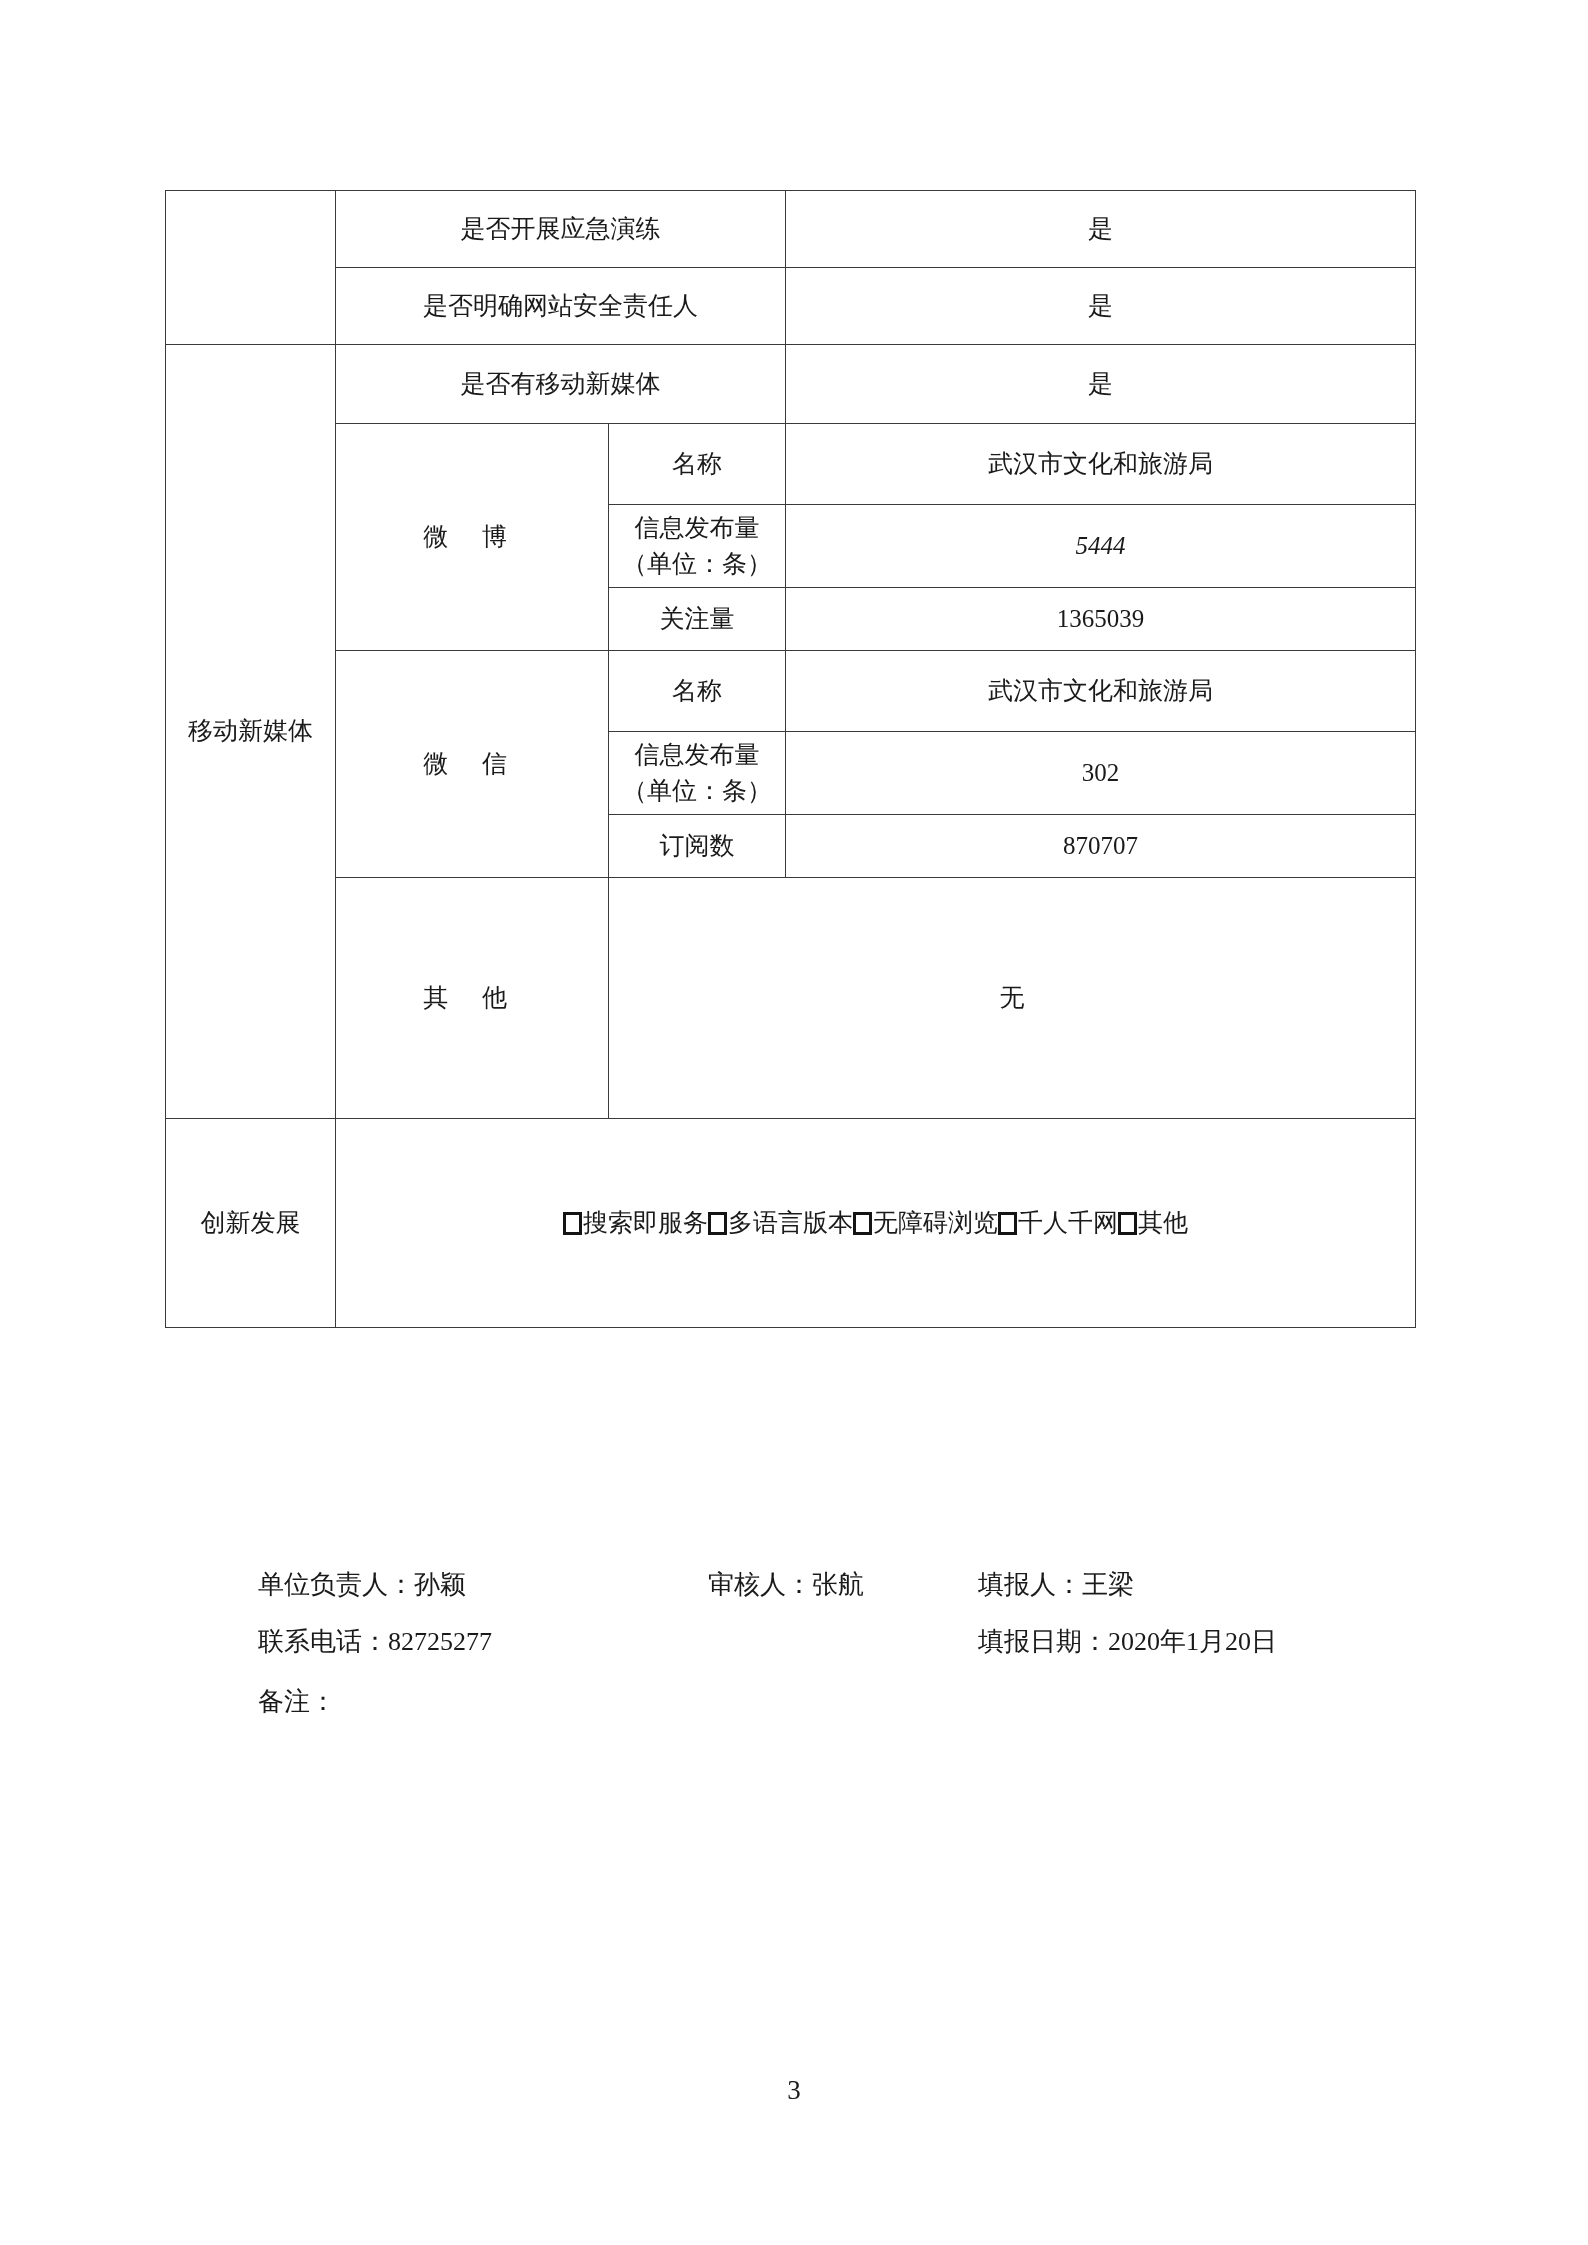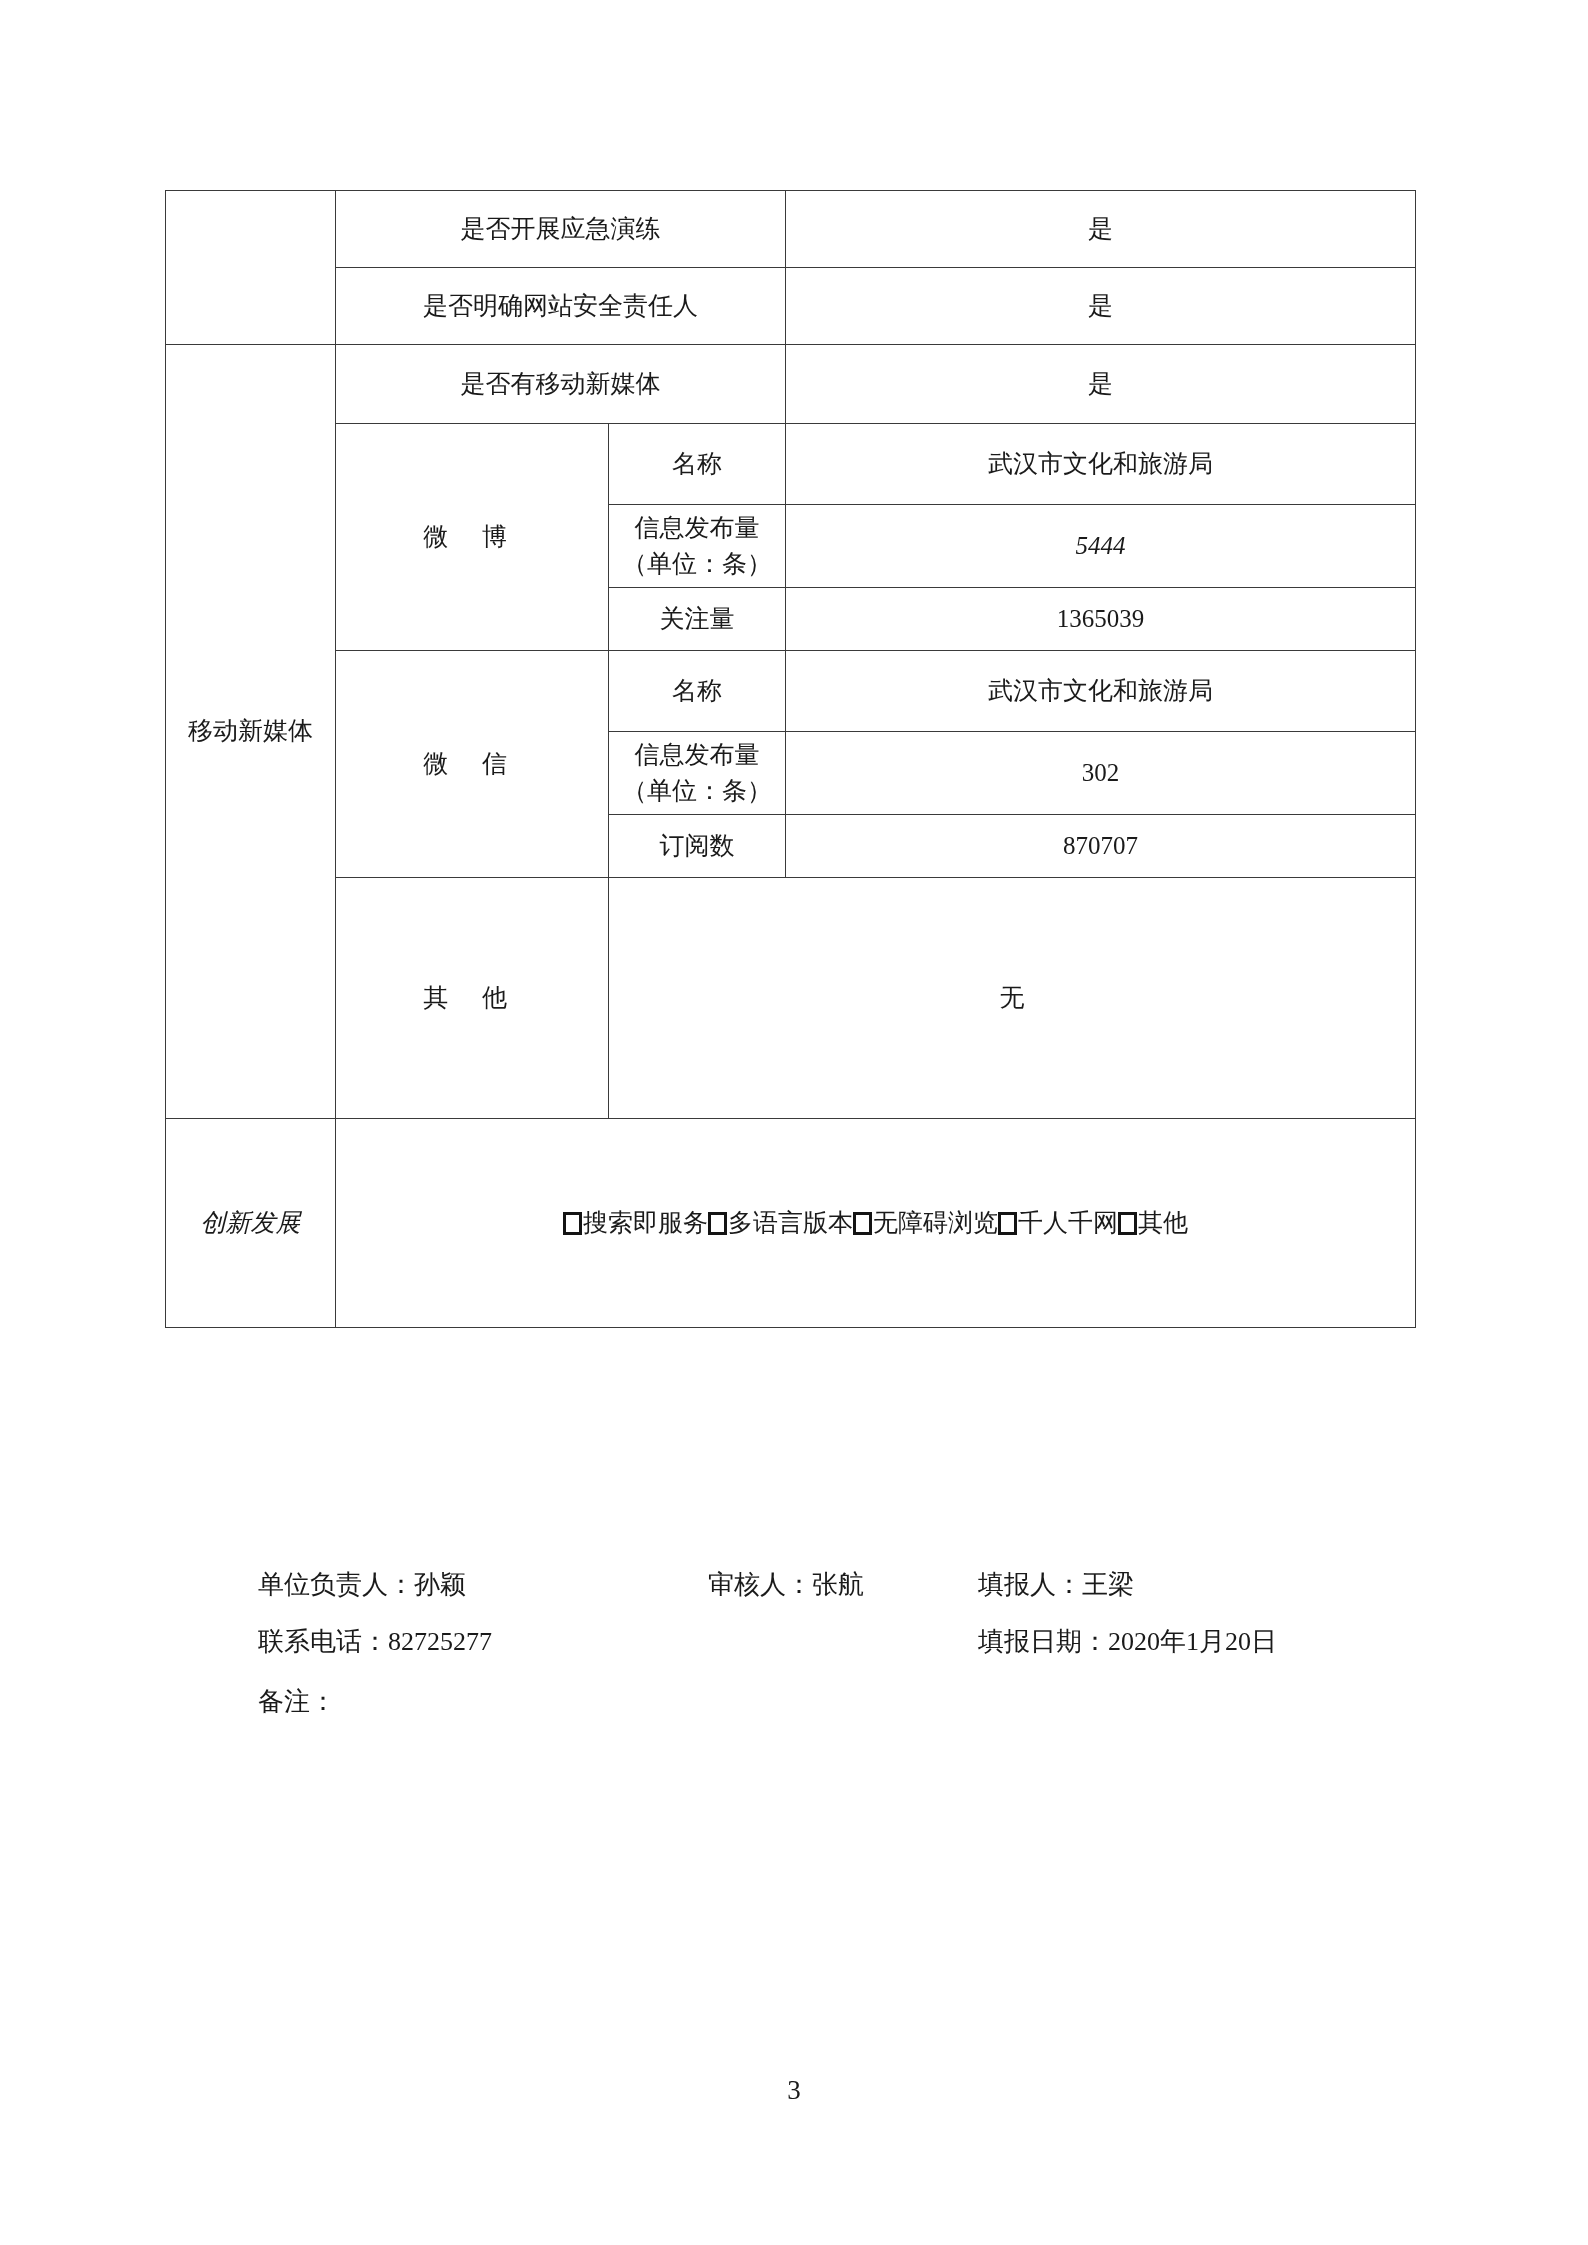--- a/index.html
+++ b/index.html
@@ -181,21 +181,21 @@
         <td class="cell-pad" style="height:62px;">订阅数</td>
         <td class="cell-pad" style="height:62px;">870707</td>
       </tr>
 
       <tr>
         <td class="cell-pad spaced2" style="height:240px;">其 他</td>
         <td class="cell-pad" colspan="2" style="height:240px;">无</td>
       </tr>
 
       <tr>
-        <td class="cell-pad" style="height:208px;font-style:italic;">创新发展</td>
+        <td class="cell-pad" style="height:208px;">创新发展</td>
         <td class="innov-cell" colspan="3">
           <span class="chk-line"><span class="chk-item"><span class="chk-box"></span><span class="chk-label">搜索即服务</span></span><span class="chk-item"><span class="chk-box"></span><span class="chk-label">多语言版本</span></span><span class="chk-item"><span class="chk-box"></span><span class="chk-label">无障碍浏览</span></span><span class="chk-item"><span class="chk-box"></span><span class="chk-label">千人千网</span></span><span class="chk-item"><span class="chk-box"></span><span class="chk-label">其他</span></span></span>
         </td>
       </tr>
 
     </tbody>
   </table>
 
   <div class="footer">
     <div class="f-line f-r1 fx1">单位负责人：孙颖</div>

